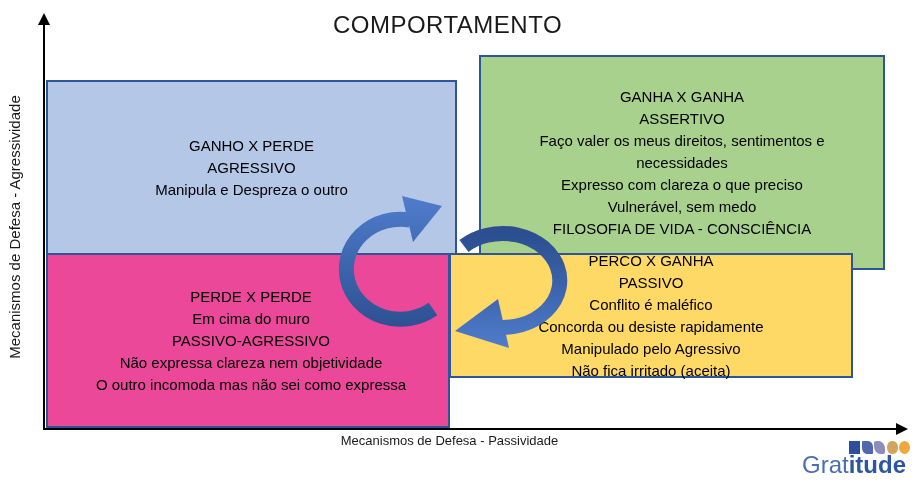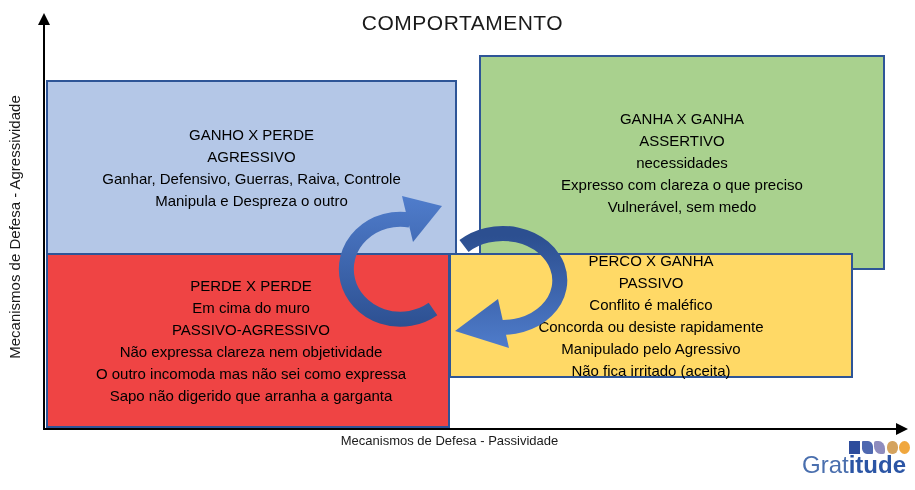--- a/index.html
+++ b/index.html
@@ -1,22 +1,22 @@
 <!DOCTYPE html>
 <html><head>
 <meta charset="utf-8">
 <style>
   html,body{margin:0;padding:0;background:#fff;}
   .canvas{
     position:relative;width:915px;height:490px;background:#ffffff;overflow:hidden;
     font-family:"Liberation Sans",sans-serif;color:#000;
   }
   .title{
-    position:absolute;top:11px;left:15px;width:895px;text-align:center;
-    font-size:21px;letter-spacing:.5px;color:#1a1a1a;
+    position:absolute;top:11px;left:0;width:895px;text-align:center;
+    font-size:24px;letter-spacing:.5px;color:#1a1a1a;
   }
   
   .y-axis-line{position:absolute;left:43px;top:24px;width:2px;height:406px;background:#000;}
   .y-axis-head{position:absolute;left:38px;top:13px;width:0;height:0;
     border-left:6px solid transparent;border-right:6px solid transparent;border-bottom:12px solid #000;}
   .x-axis-line{position:absolute;left:43px;top:428px;width:855px;height:2px;background:#000;}
   .x-axis-head{position:absolute;left:896px;top:423px;width:0;height:0;
     border-top:6px solid transparent;border-bottom:6px solid transparent;border-left:12px solid #000;}
   .y-label{
     position:absolute;top:430px;left:6px;width:406px;height:22px;
@@ -59,39 +59,39 @@
   <div class="y-axis-line"></div>
   <div class="y-axis-head"></div>
   <div class="x-axis-line"></div>
   <div class="x-axis-head"></div>
   <div class="y-label">Mecanismos de Defesa - Agressividade</div>
   <div class="x-label">Mecanismos de Defesa - Passividade</div>
 
   <div class="quad q-blue" style="background-color: rgb(180, 199, 231); border-color: rgb(46, 85, 151);">
       <div>GANHO X PERDE</div>
       <div>AGRESSIVO</div>
-      <div>Ganhar, Defensivo, Guerras, Raiva, Controle</div>
       <div>Manipula e Despreza o outro</div>
     </div>
 
   <div class="quad q-green" style="background-color: rgb(169, 209, 142); border-color: rgb(46, 85, 151);">
       <div>GANHA X GANHA</div>
       <div>ASSERTIVO</div>
+      <div>Faço valer os meus direitos, sentimentos e</div>
       <div>necessidades</div>
       <div>Expresso com clareza o que preciso</div>
       <div>Vulnerável, sem medo</div>
+      <div>FILOSOFIA DE VIDA - CONSCIÊNCIA</div>
     </div>
 
-  <div class="quad q-red" style="background-color: #ef4444; border-color: rgb(46, 85, 151); padding-left: 14px;">
+  <div class="quad q-red" style="background-color: #ec4899; border-color: rgb(46, 85, 151); padding-left: 14px;">
       <div>PERDE X PERDE</div>
       <div>Em cima do muro</div>
       <div>PASSIVO-AGRESSIVO</div>
       <div>Não expressa clareza nem objetividade</div>
       <div>O outro incomoda mas não sei como expressa</div>
-      <div>Sapo não digerido que arranha a garganta</div>
     </div>
 
   <div class="quad q-yellow" style="background-color: rgb(255, 217, 102); border-color: rgb(46, 85, 151);">
       <div>PERCO X GANHA</div>
       <div>PASSIVO</div>
       <div>Conflito é maléfico</div>
       <div>Concorda ou desiste rapidamente</div>
       <div>Manipulado pelo Agressivo</div>
       <div>Não fica irritado (aceita)</div>
     </div>

